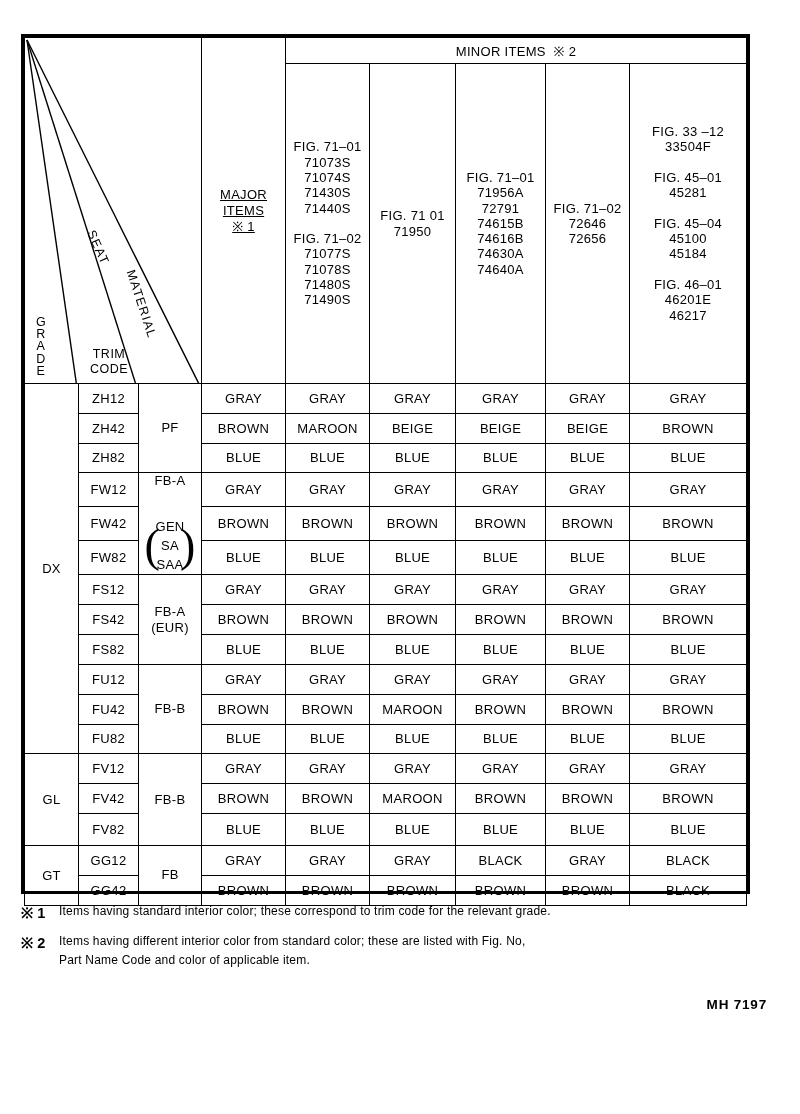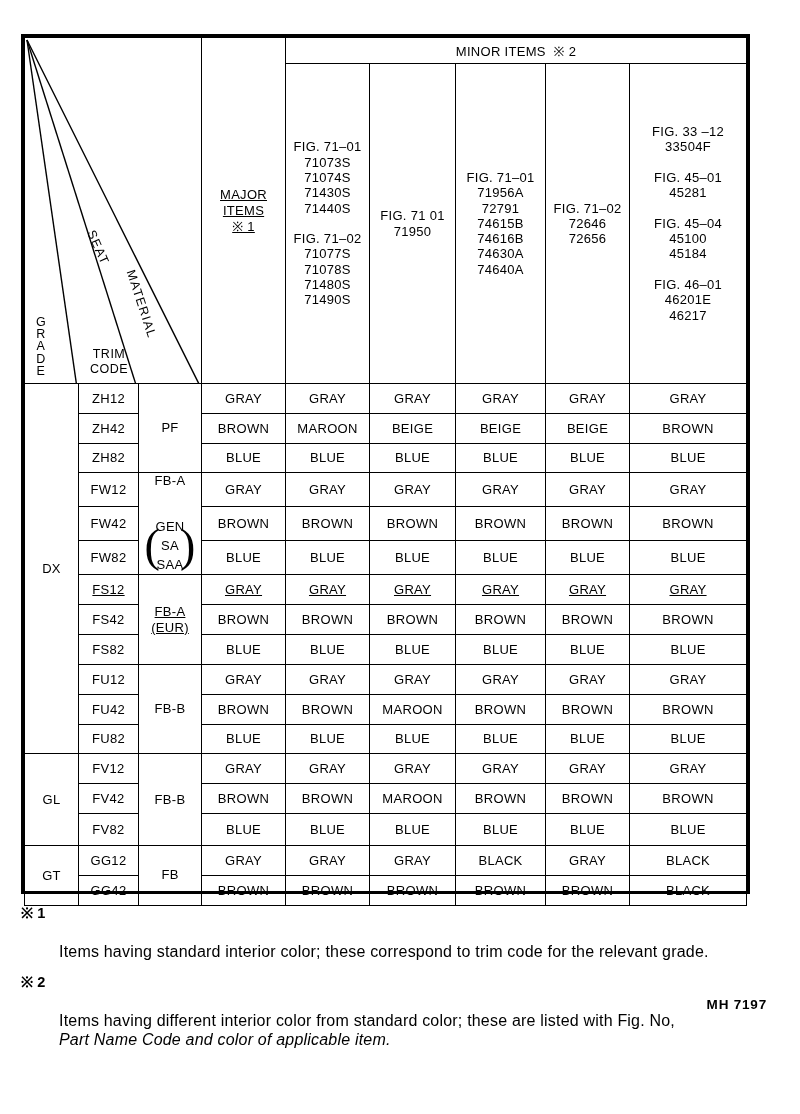--- a/index.html
+++ b/index.html
@@ -111,27 +111,26 @@
     left: 21px; top: 902px;
     width: 760px;
   }
   .note { display: flex; margin-bottom: 10px; }
   .note-mark {
     width: 38px; flex: 0 0 38px;
     font-size: 14.5px; font-weight: bold;
     white-space: nowrap;
   }
   .note-text {
-    font-size: 16px;
+    font-size: 12px;
     line-height: 19px;
     letter-spacing: 0.2px;
     text-align: justify;
-    margin-top: 40px;
-  }
-  .note-text .l2 { display: block; font-style: italic; }
+  }
+  .note-text .l2 { display: block; }
   #note2 .note-text .l1 {
     display: block;
     text-align: justify;
     text-align-last: justify;
   }
   #refcode {
     position: absolute;
     right: 33px; top: 997px;
     font-size: 13.5px;
     font-weight: bold;
@@ -263,21 +262,21 @@
           </tr>
           <tr style="height: 29.8px;">
             <td class="trim">FW82</td>
             <td class="color">BLUE</td>
             <td class="color">BLUE</td>
             <td class="color">BLUE</td>
             <td class="color">BLUE</td>
             <td class="color">BLUE</td>
             <td class="color">BLUE</td>
           </tr>
-          <tr style="height: 29.8px; text-decoration: underline;">
+          <tr style="height: 29.8px;">
             <td class="trim">FS12</td>
             <td class="mat" rowspan="3"><span class="mat-top">FB-A<br>(EUR)</span></td>
             <td class="color">GRAY</td>
             <td class="color">GRAY</td>
             <td class="color">GRAY</td>
             <td class="color">GRAY</td>
             <td class="color">GRAY</td>
             <td class="color">GRAY</td>
           </tr>
           <tr style="height: 29.8px;">

